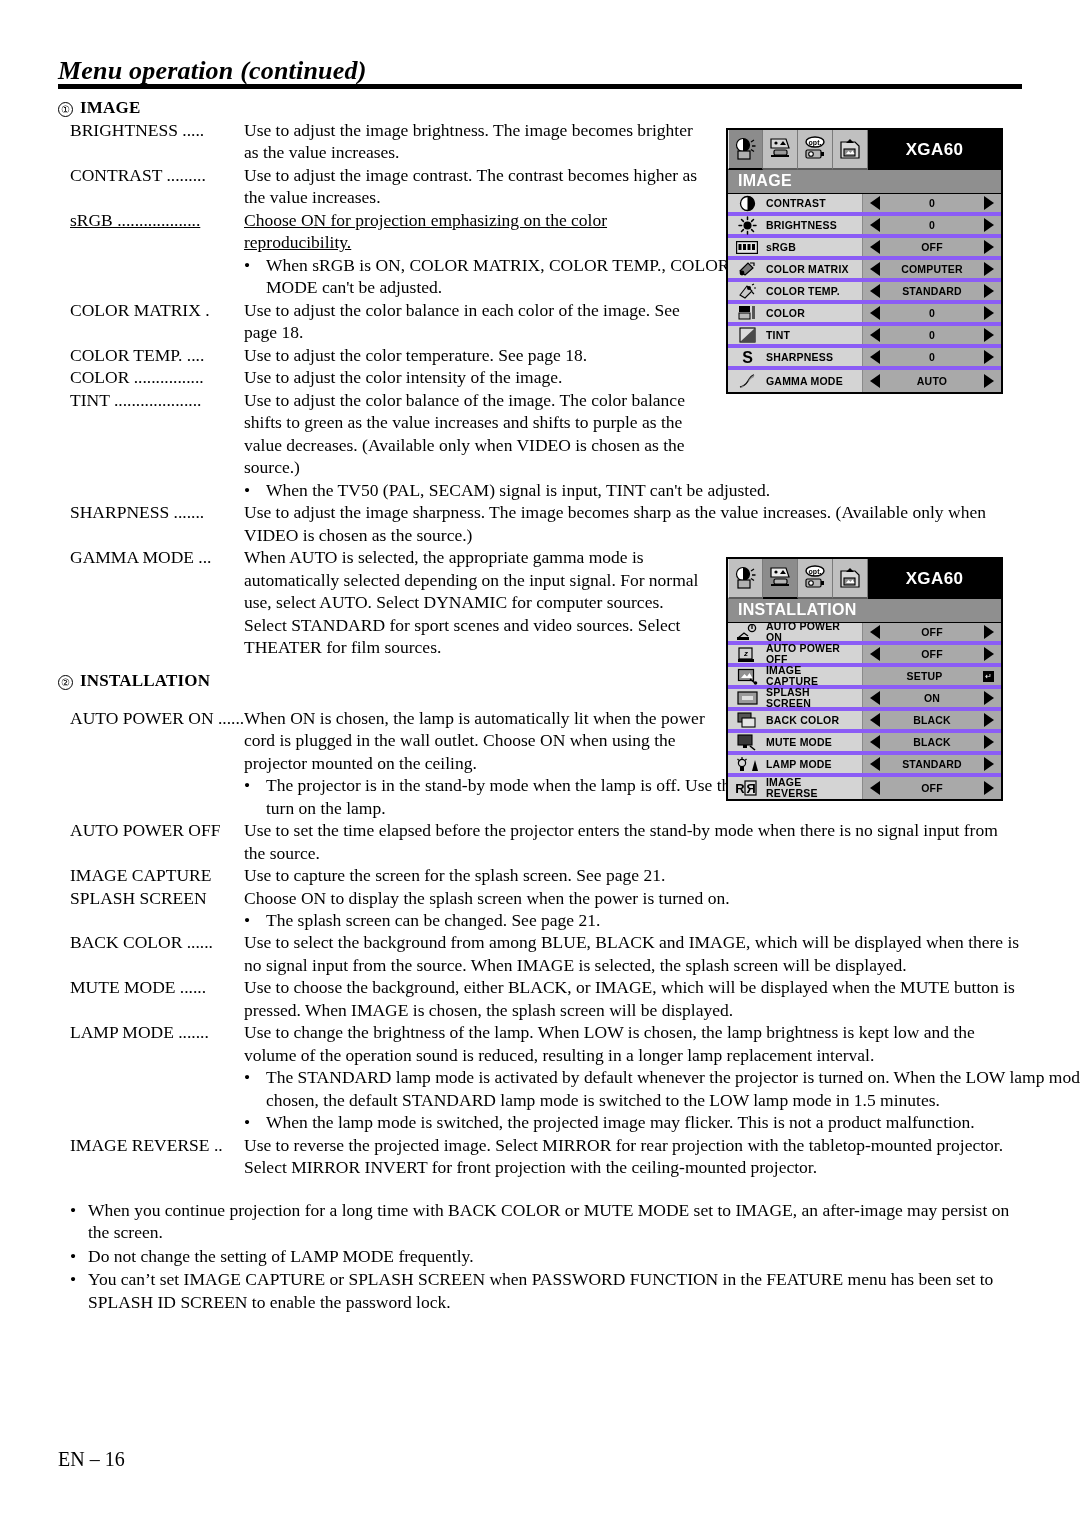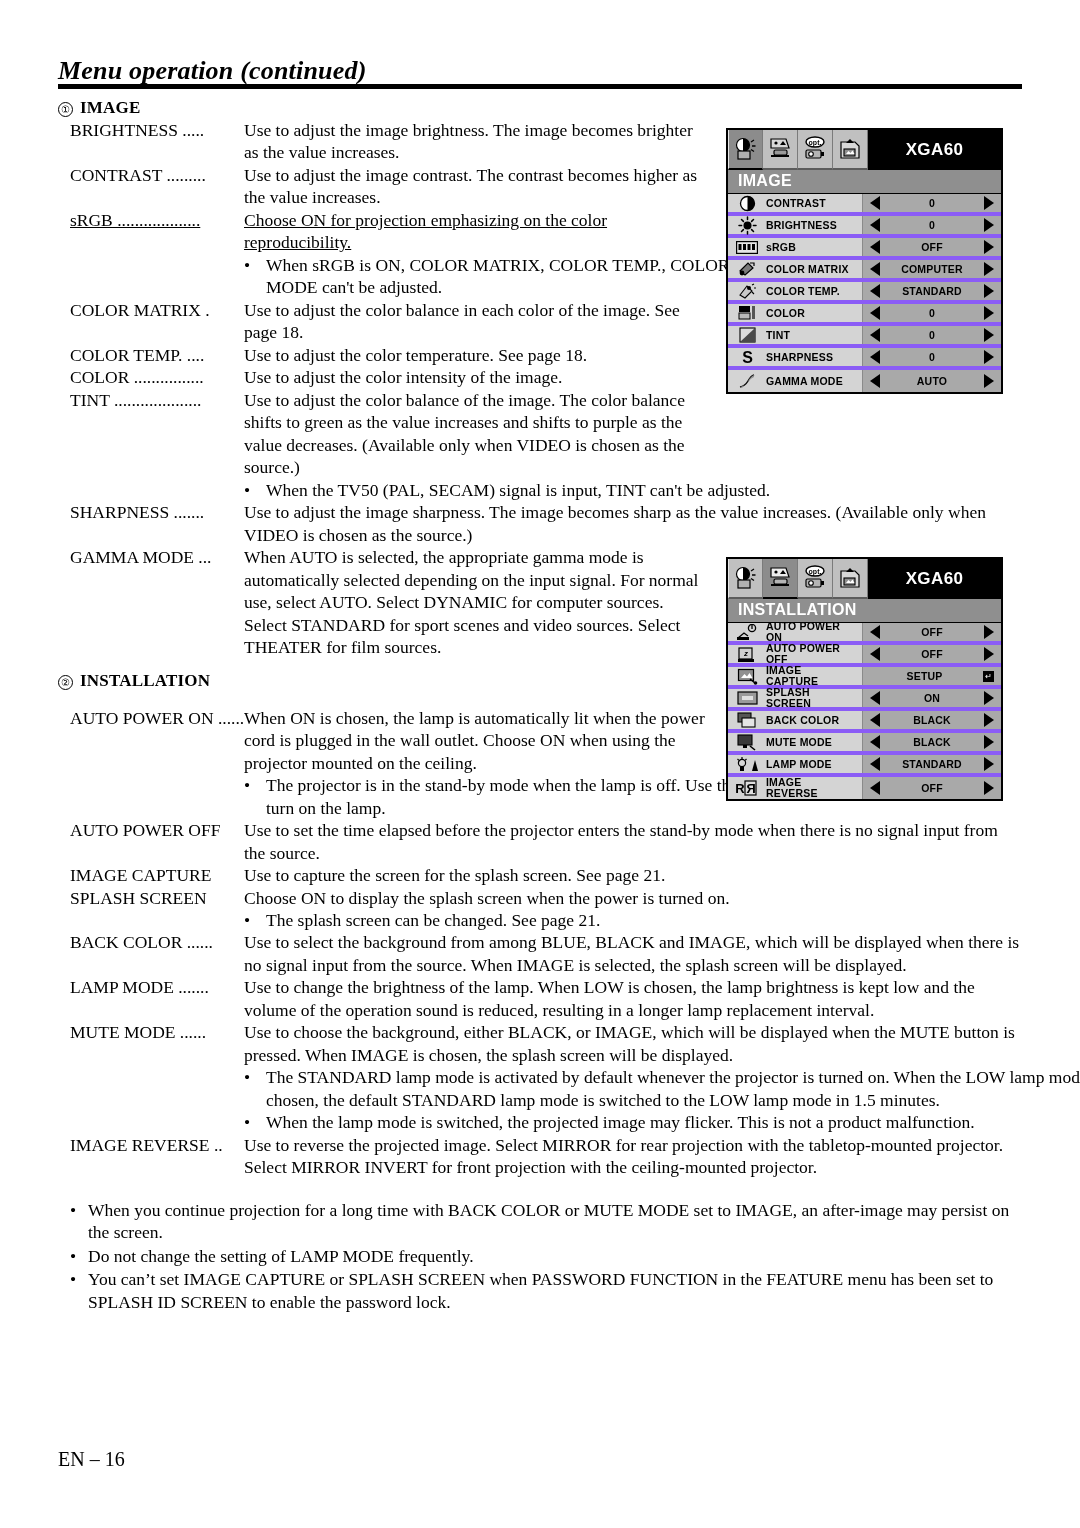--- a/index.html
+++ b/index.html
@@ -251,26 +251,26 @@
     </div>
     <div class="bul indent-bul" style="width: 964px;">
       <div class="dot">•</div>
       <div class="txt">The splash screen can be changed. See page 21.</div>
     </div>
     <div class="entry w-narrow" style="width: 964px;">
       <div class="term">BACK COLOR ......</div>
       <div class="desc">Use to select the background from among BLUE, BLACK and IMAGE, which will be displayed when there is no signal input from the source. When IMAGE is selected, the splash screen will be displayed.</div>
     </div>
     <div class="entry w-narrow" style="width: 964px;">
+      <div class="term">MUTE MODE ......</div>
+      <div class="desc">Use to choose the background, either BLACK, or IMAGE, which will be displayed when the MUTE button is pressed. When IMAGE is chosen, the splash screen will be displayed.</div>
+    </div>
+    <div class="entry w-narrow" style="width: 964px;">
       <div class="term">LAMP MODE .......</div>
       <div class="desc">Use to change the brightness of the lamp. When LOW is chosen, the lamp brightness is kept low and the volume of the operation sound is reduced, resulting in a longer lamp replacement interval.</div>
-    </div>
-    <div class="entry w-narrow" style="width: 964px;">
-      <div class="term">MUTE MODE ......</div>
-      <div class="desc">Use to choose the background, either BLACK, or IMAGE, which will be displayed when the MUTE button is pressed. When IMAGE is chosen, the splash screen will be displayed.</div>
     </div>
     <div class="bul indent-bul" style="width: 964px;">
       <div class="dot">•</div>
       <div class="txt">The STANDARD lamp mode is activated by default whenever the projector is turned on. When the LOW lamp mode has been chosen, the default STANDARD lamp mode is switched to the LOW lamp mode in 1.5 minutes.</div>
     </div>
     <div class="bul indent-bul" style="width: 964px;">
       <div class="dot">•</div>
       <div class="txt">When the lamp mode is switched, the projected image may flicker. This is not a product malfunction.</div>
     </div>
     <div class="entry w-narrow" style="width: 964px;">

